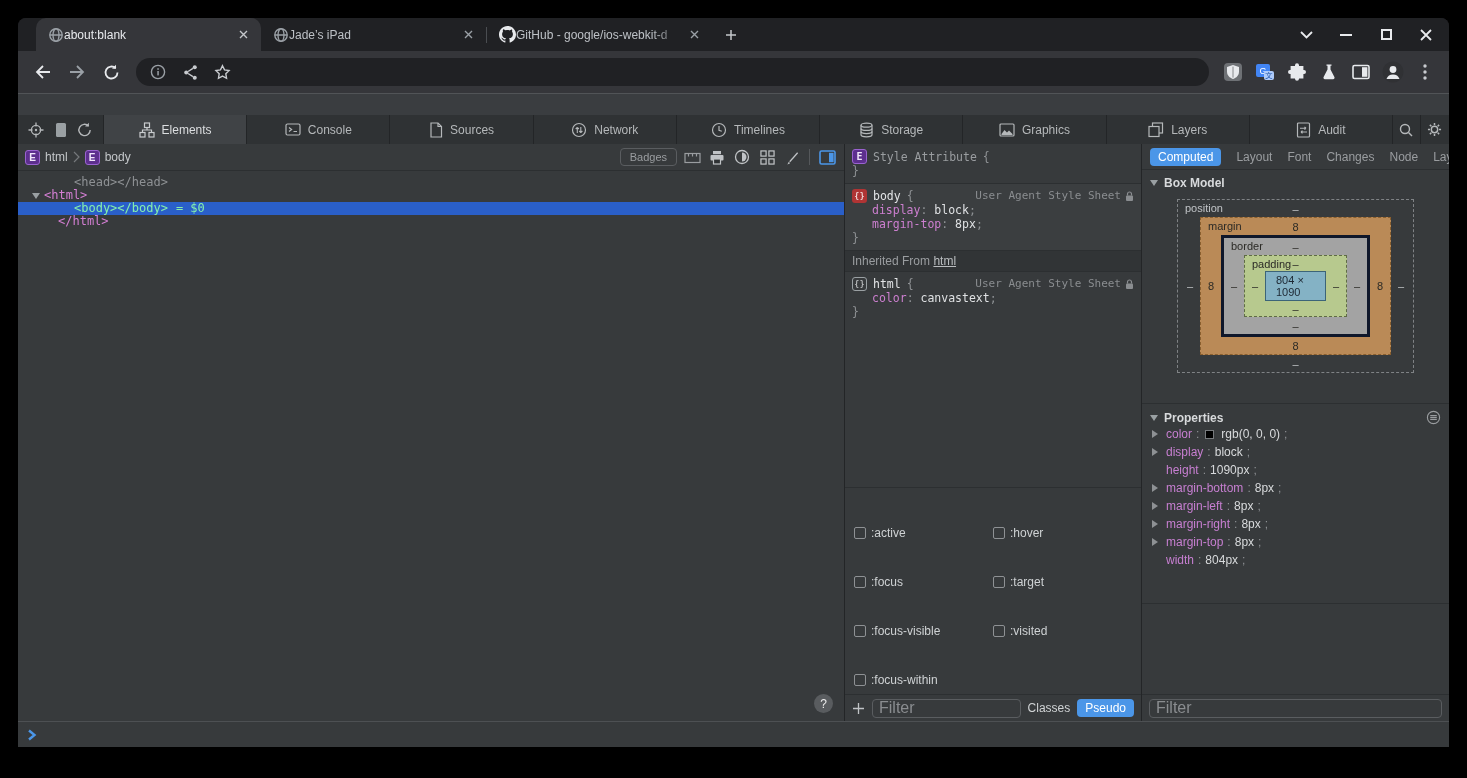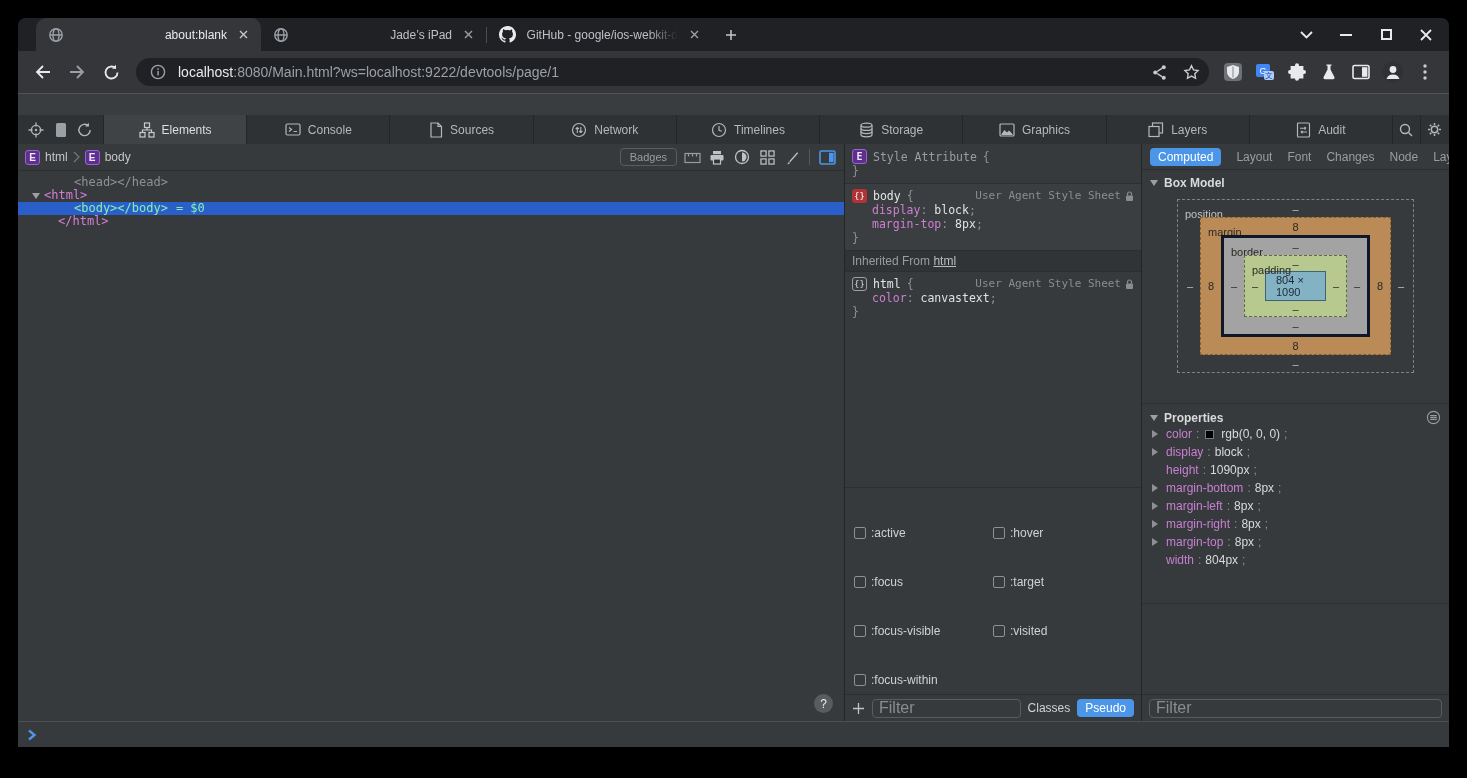--- a/index.html
+++ b/index.html
@@ -7,22 +7,22 @@
               font-family:"Liberation Sans", sans-serif; }
   .mono { font-family:"DejaVu Sans Mono", monospace; }
 
   .window { position:absolute; left:18px; top:18px; width:1431px; height:729px;
             background:#202124; border-radius:8px 8px 0 0; overflow:hidden;
             display:flex; flex-direction:column; }
 
   
   .tabstrip { height:33px; display:flex; align-items:flex-end; padding-left:18px;
               background:#202124; position:relative; flex:none; }
-  .tab { height:33px; display:flex; align-items:center; gap:8px; padding:0 10px 0 12px;
-         width:225px; color:#bdc1c6; font-size:12px; position:relative; cursor:default;text-align:right; }
+  .tab { height:33px; display:flex; align-items:center; padding:0 10px 0 12px;
+         width:225px; color:#bdc1c6; font-size:12px; position:relative; cursor:default; }
   .tab.active { background:#35363a; border-radius:10px 10px 0 0; color:#e8eaed; }
   .tab .title { flex:1; white-space:nowrap; overflow:hidden; }
   .tab .fade { -webkit-mask-image:linear-gradient(90deg,#000 80%,transparent); }
   .tab-sep { width:1px; height:16px; background:#4a4d51; align-self:center; flex:none; }
   .tab-close { width:16px; height:16px; border-radius:8px; display:flex; align-items:center;
                justify-content:center; flex:none; }
   .newtab { width:26px; height:26px; margin:0 0 3px 6px; border-radius:13px; display:flex;
             align-items:center; justify-content:center; flex:none; }
   .win-controls { position:absolute; right:10px; top:0; height:33px; display:flex;
                   align-items:center; gap:26px; padding-right:6px; }
@@ -130,21 +130,21 @@
   .csec-head { display:flex; align-items:center; gap:6px; font-weight:bold; color:#d8dadc;
                font-size:12px; }
   .tri-down { width:0; height:0; border-left:4px solid transparent; border-right:4px solid transparent;
               border-top:6px solid #9aa0a3; flex:none; }
   .tri-right { width:0; height:0; border-top:4px solid transparent; border-bottom:4px solid transparent;
                border-left:6px solid #8e9194; flex:none; }
 
   .bm-wrap { width:237px; margin:9px auto 6px; font-size:11px; }
   .bm-layer { position:relative; display:grid; grid-template-columns:20px 1fr 20px;
               grid-template-rows:17px auto 17px; align-items:center; justify-items:center; }
-  .bm-label { position:absolute; left:7px; top:8px; }
+  .bm-label { position:absolute; left:7px; top:2px; }
   .bm-pos { border:1px dashed #7f8285; color:#c0c3c6; padding:0 2px; }
   .bm-margin { border:1px dashed #8a5f2e; background:#ba8a57; color:#2b2a26; width:100%; }
   .bm-border { border:3px solid #0f172a; background:#a3a3a3; color:#2b2a26; width:100%;
                grid-template-rows:17px auto 17px; }
   .bm-padding { border:1px dashed #5f6b45; background:#b7c98e; color:#2b2a26; width:100%;
                 grid-template-rows:15px auto 15px; }
   .bm-content { background:#84b2c5; border:1px solid #3c6478; color:#1d2833; padding:2px 10px;
                 grid-area:2/2; }
   .bm-v-top { grid-area:1/2; } .bm-v-left { grid-area:2/1; }
   .bm-v-right { grid-area:2/3; } .bm-v-bottom { grid-area:3/2; }
@@ -253,21 +253,20 @@
         </svg>
       </span>
     <div class="urlbar">
       <span class="pillicon">
           <svg width="16" height="16" viewBox="0 0 16 16">
             <circle cx="8" cy="8" r="6.6" fill="none" stroke="#9aa0a6" stroke-width="1.4"></circle>
             <rect x="7.3" y="7" width="1.5" height="4.4" fill="#9aa0a6"></rect>
             <rect x="7.3" y="4.2" width="1.5" height="1.6" fill="#9aa0a6"></rect>
           </svg>
         </span>
-      <span class="urltext"><span class="domain">localhost</span><span>:8080/Main.html?ws=localhost:9222/devtools/page/1</span></span>
       <span class="pillicon">
           <svg width="17" height="17" viewBox="0 0 16 16">
             <circle cx="12" cy="3" r="1.9" fill="#c8cbcf"></circle>
             <circle cx="4" cy="8" r="1.9" fill="#c8cbcf"></circle>
             <circle cx="12" cy="13" r="1.9" fill="#c8cbcf"></circle>
             <path d="M5.7 7.1l4.6-3M5.7 8.9l4.6 3" stroke="#c8cbcf" stroke-width="1.3"></path>
           </svg>
         </span>
       <span class="pillicon">
           <svg width="17" height="17" viewBox="0 0 16 16">

